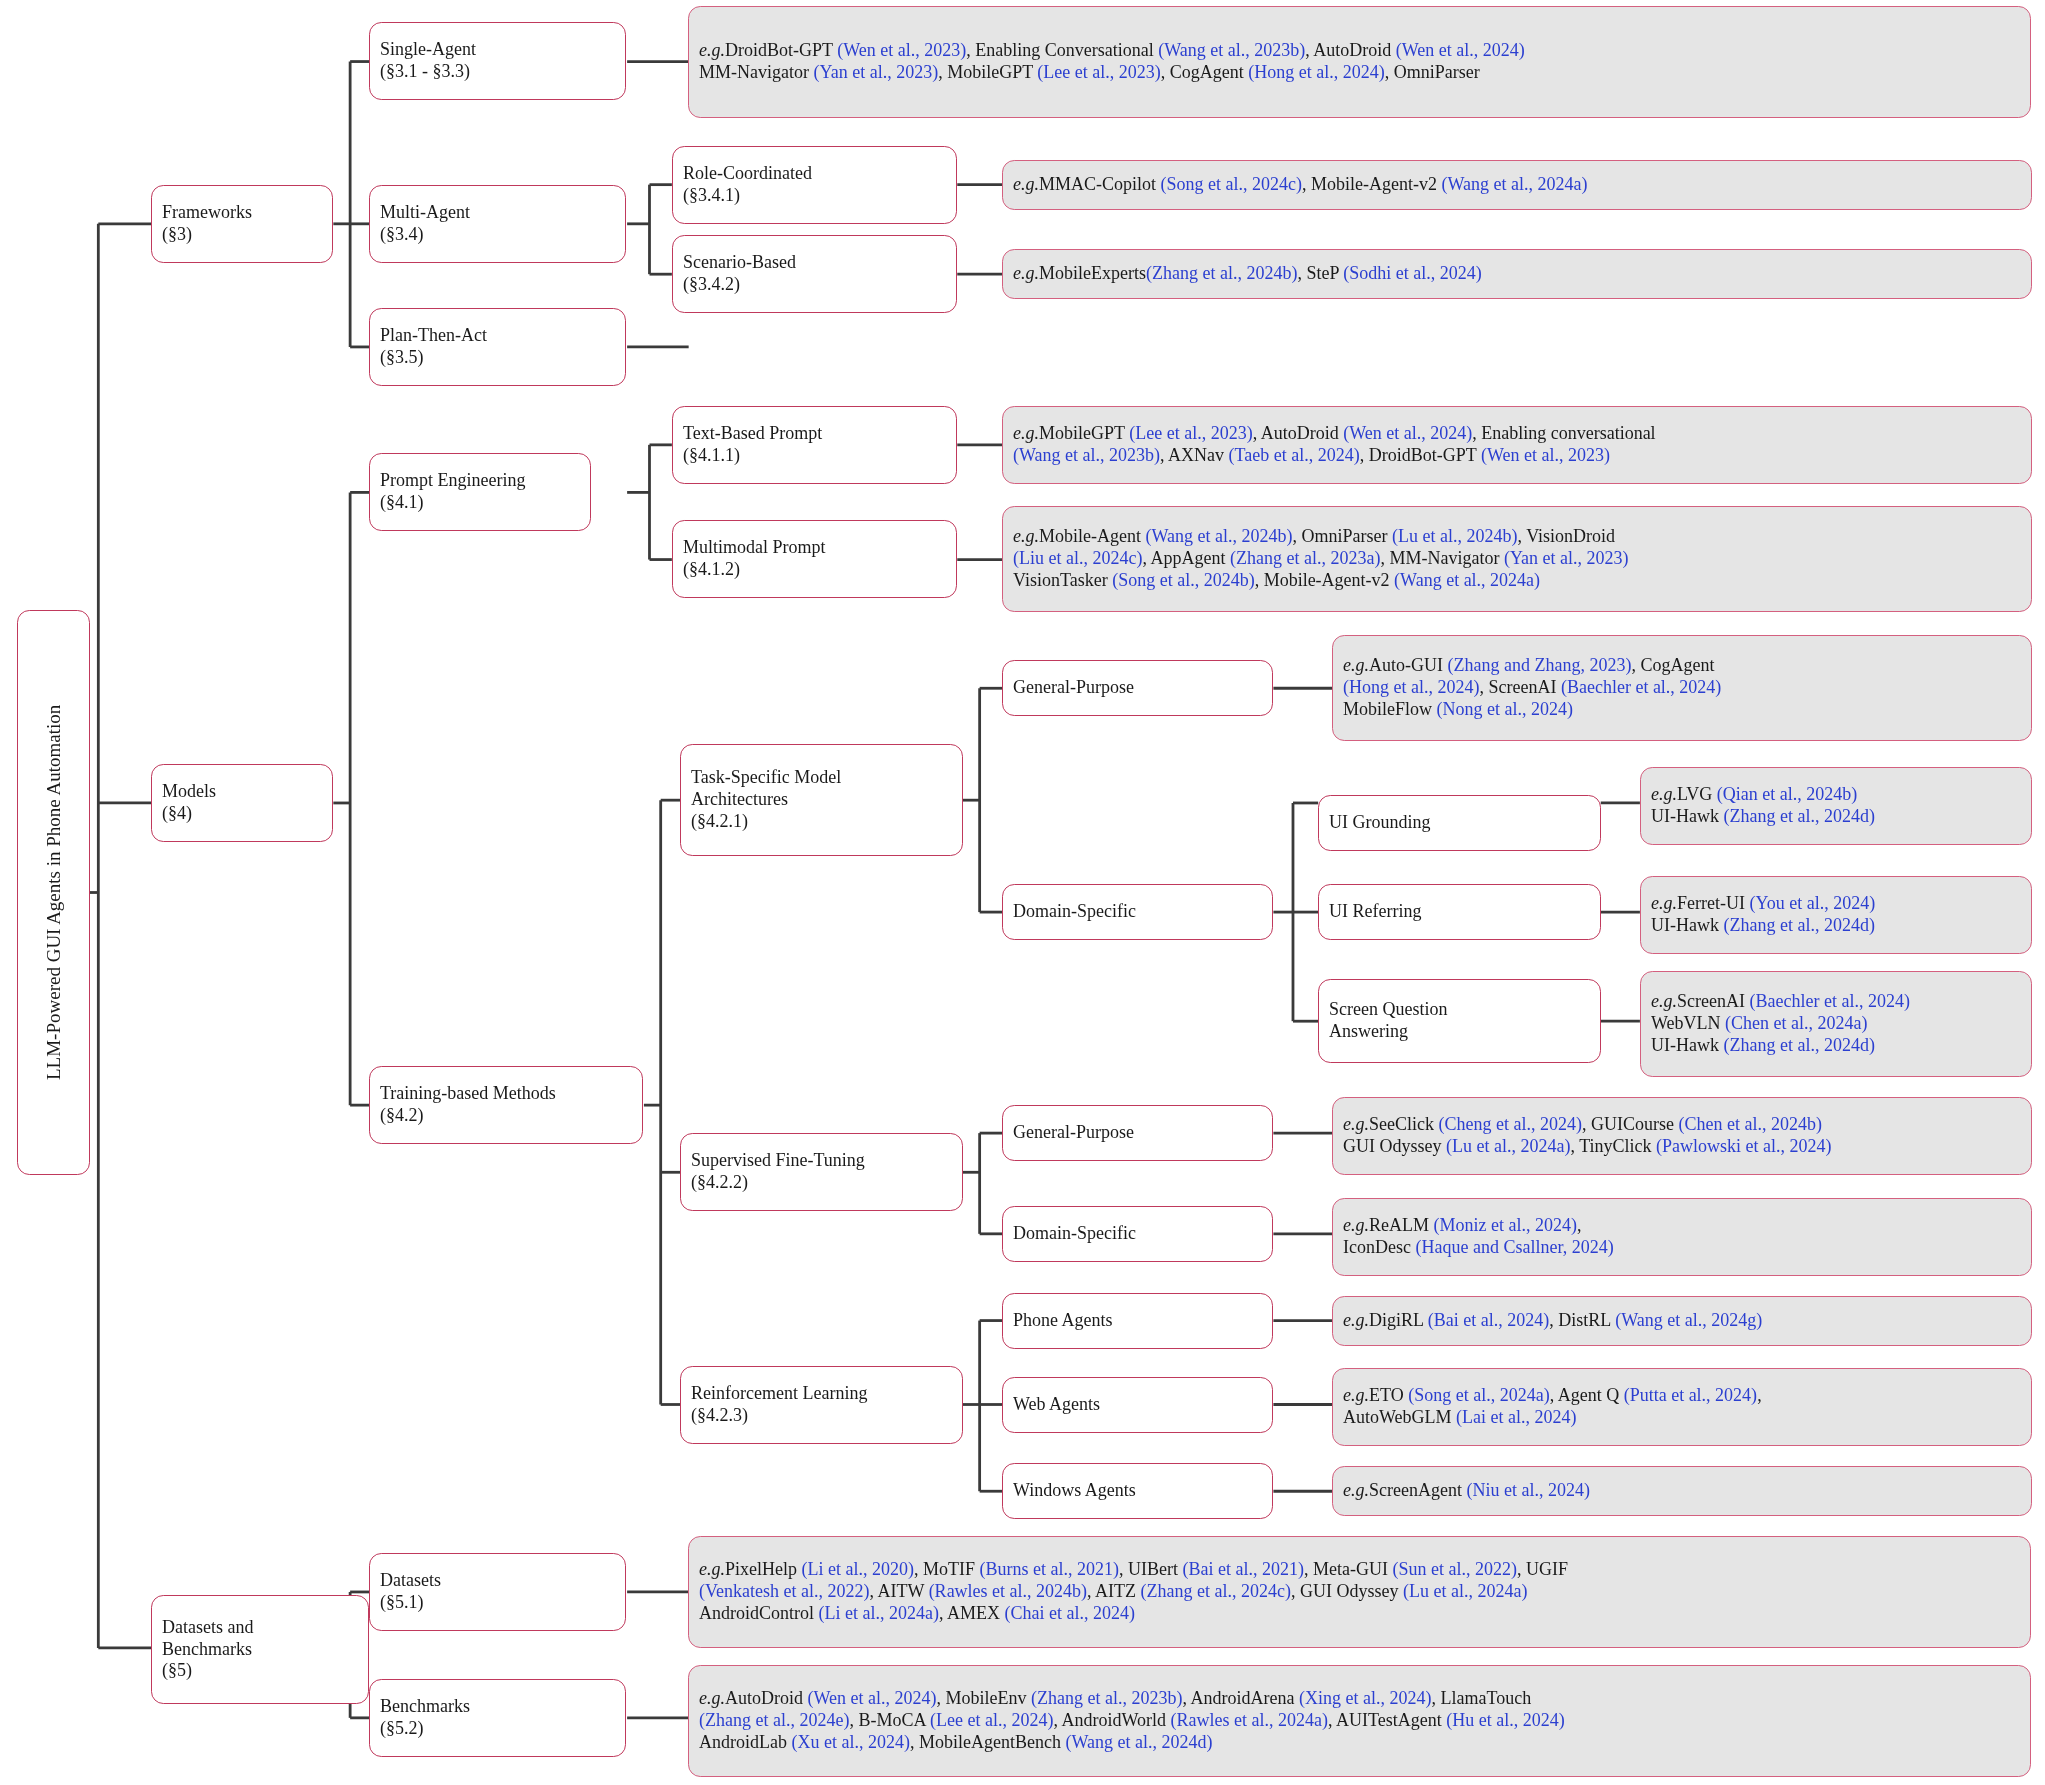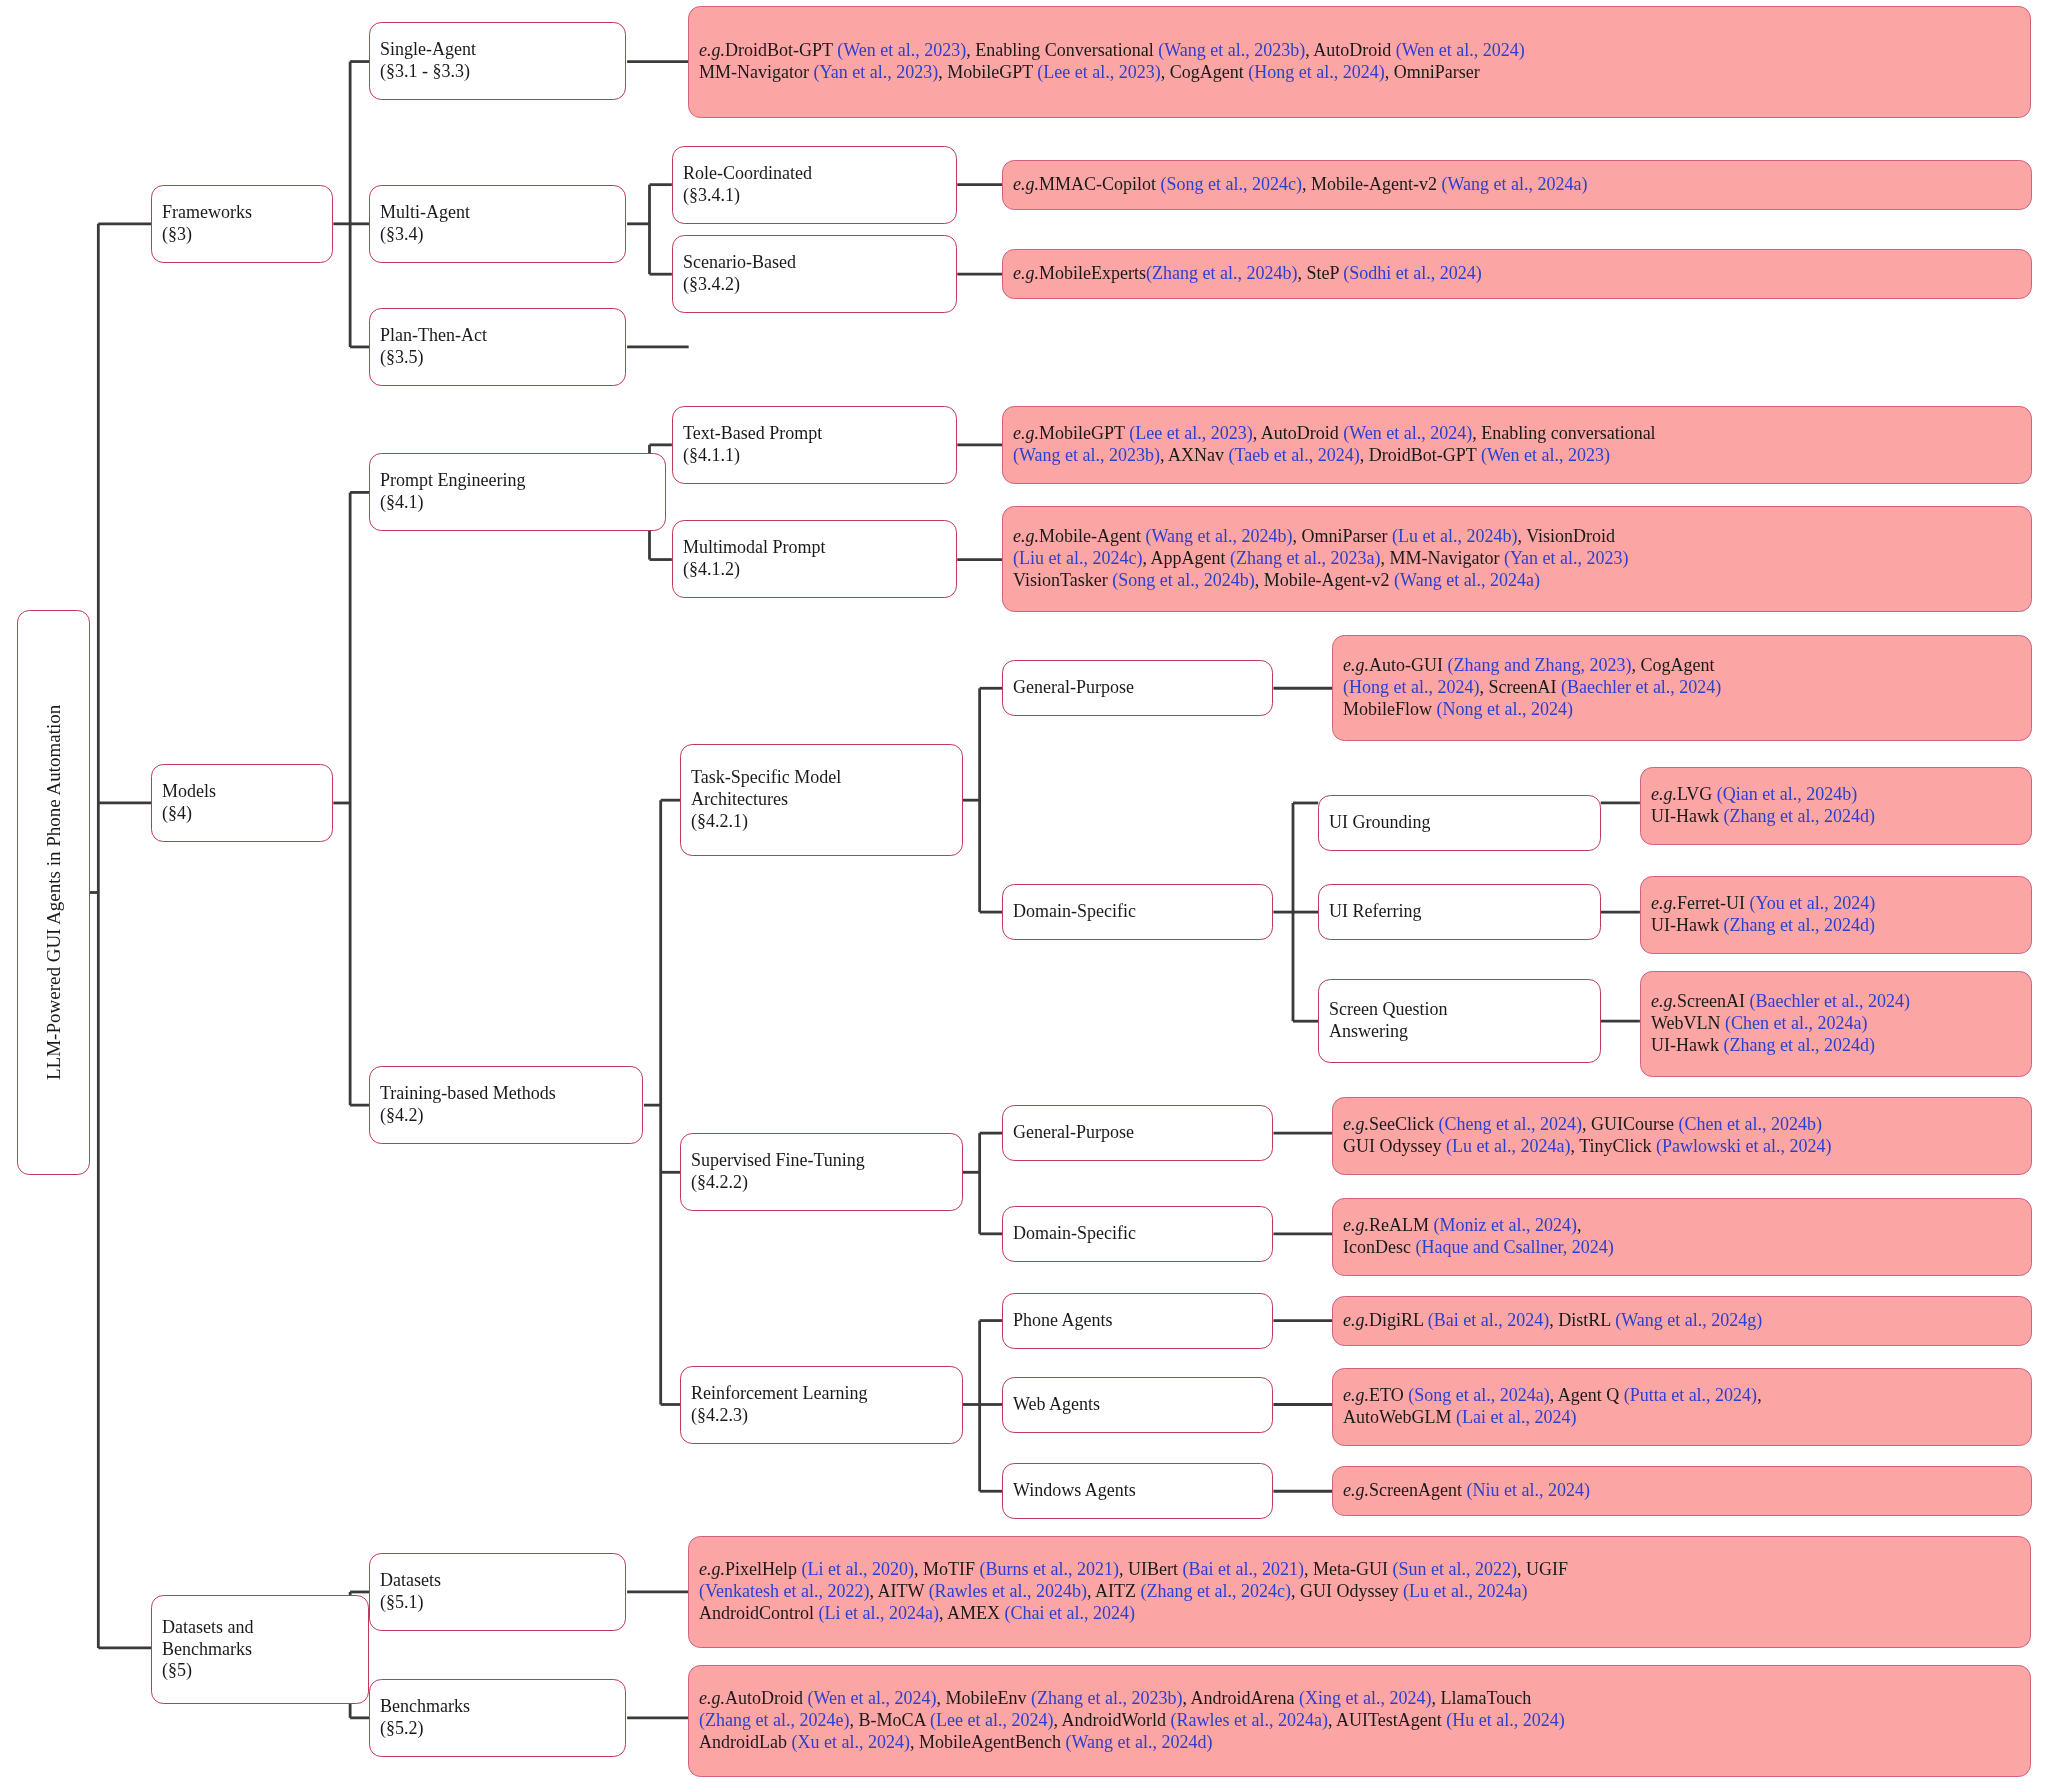--- a/index.html
+++ b/index.html
@@ -30,21 +30,21 @@
     border: 1.7px solid #c0395c;
     border-radius: 12.3px;
     background: #ffffff;
     display: flex;
     align-items: center;
     padding: 3.4px 10px;
     line-height: 1.22;
     font-size: 18px;
   }
   .node.leaf {
-    background: #fca5a5;
+    background: #e5e5e5;
     border-color: #d4607f;
     align-items: center;
   }
   .node .inner {
     width: 100%;
   }
   .root {
     writing-mode: vertical-rl;
     transform: rotate(180deg);
     justify-content: center;
@@ -199,21 +199,21 @@
     </div>
   </div>
 
   <div class="node" style="left:672px; top:235px; width:285px; height:78px;">
     <div class="inner">
       <span class="ln">Scenario-Based</span>
       <span class="ln">(§3.4.2)</span>
     </div>
   </div>
 
-  <div class="node" style="left:369px; top:453px; width:297px; height:78px;justify-content:center;">
+  <div class="node" style="left:369px; top:453px; width:222px; height:78px;justify-content:center;">
     <div class="inner">
       <span class="ln">Prompt Engineering</span>
       <span class="ln">(§4.1)</span>
     </div>
   </div>
 
   <div class="node" style="left:369px; top:1066px; width:274px; height:78px;">
     <div class="inner">
       <span class="ln">Training-based Methods</span>
       <span class="ln">(§4.2)</span>

